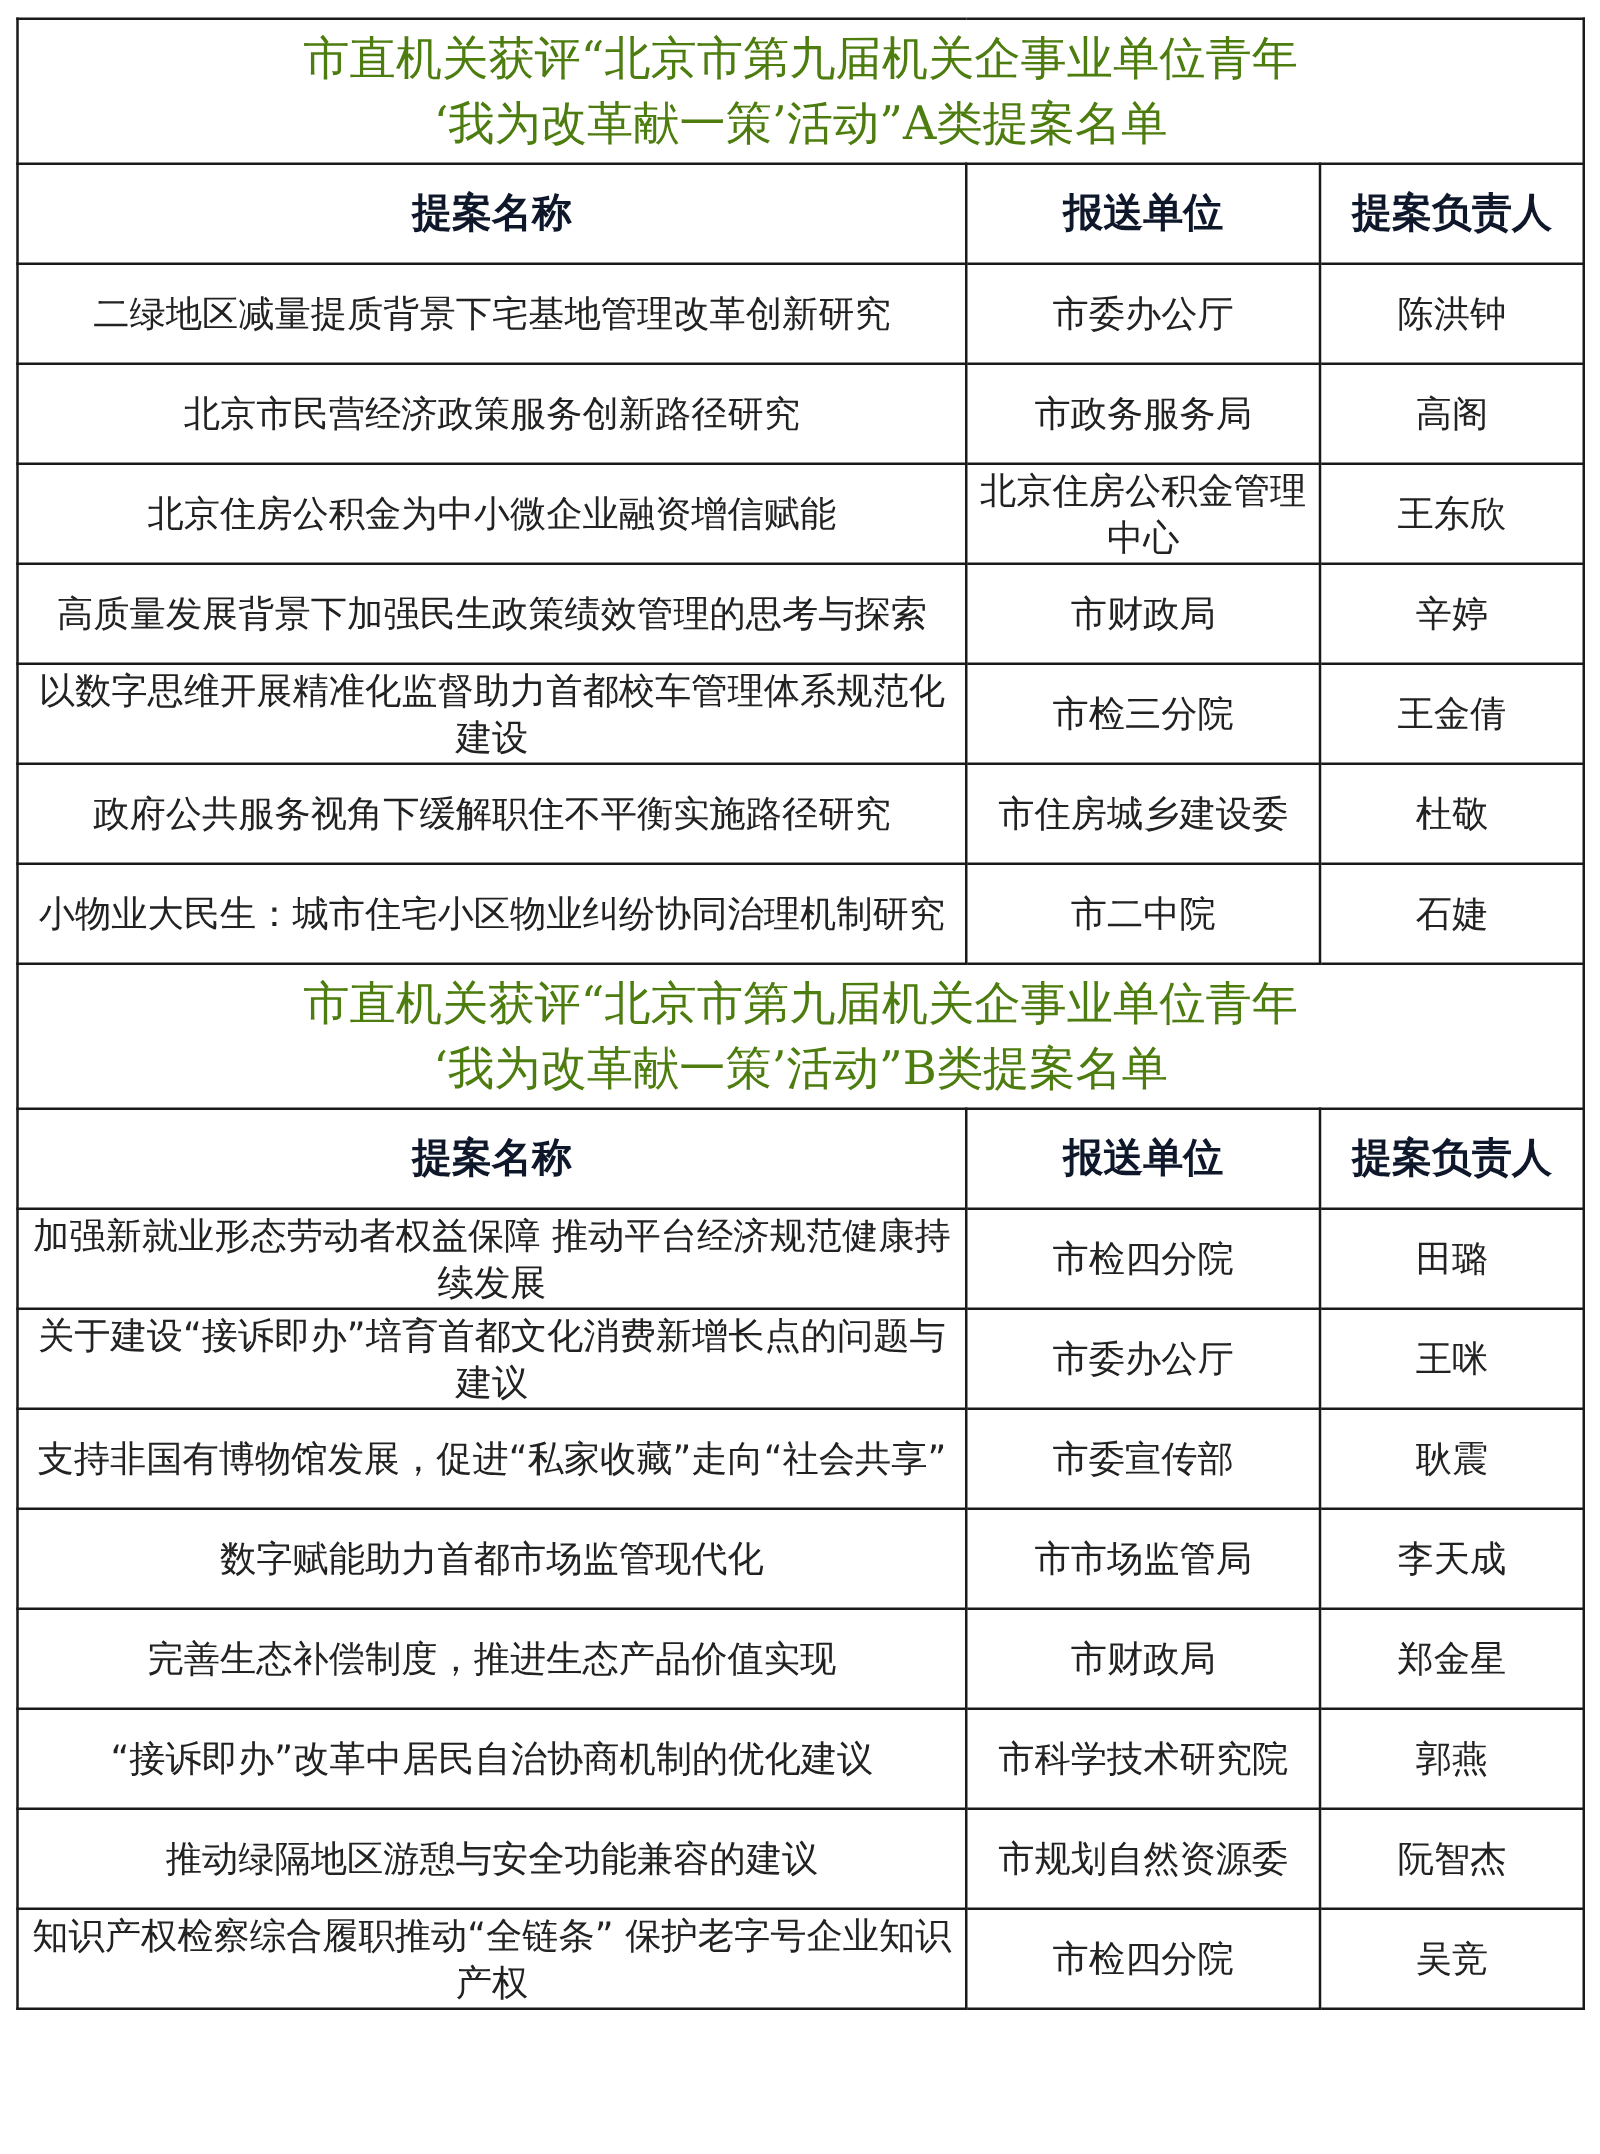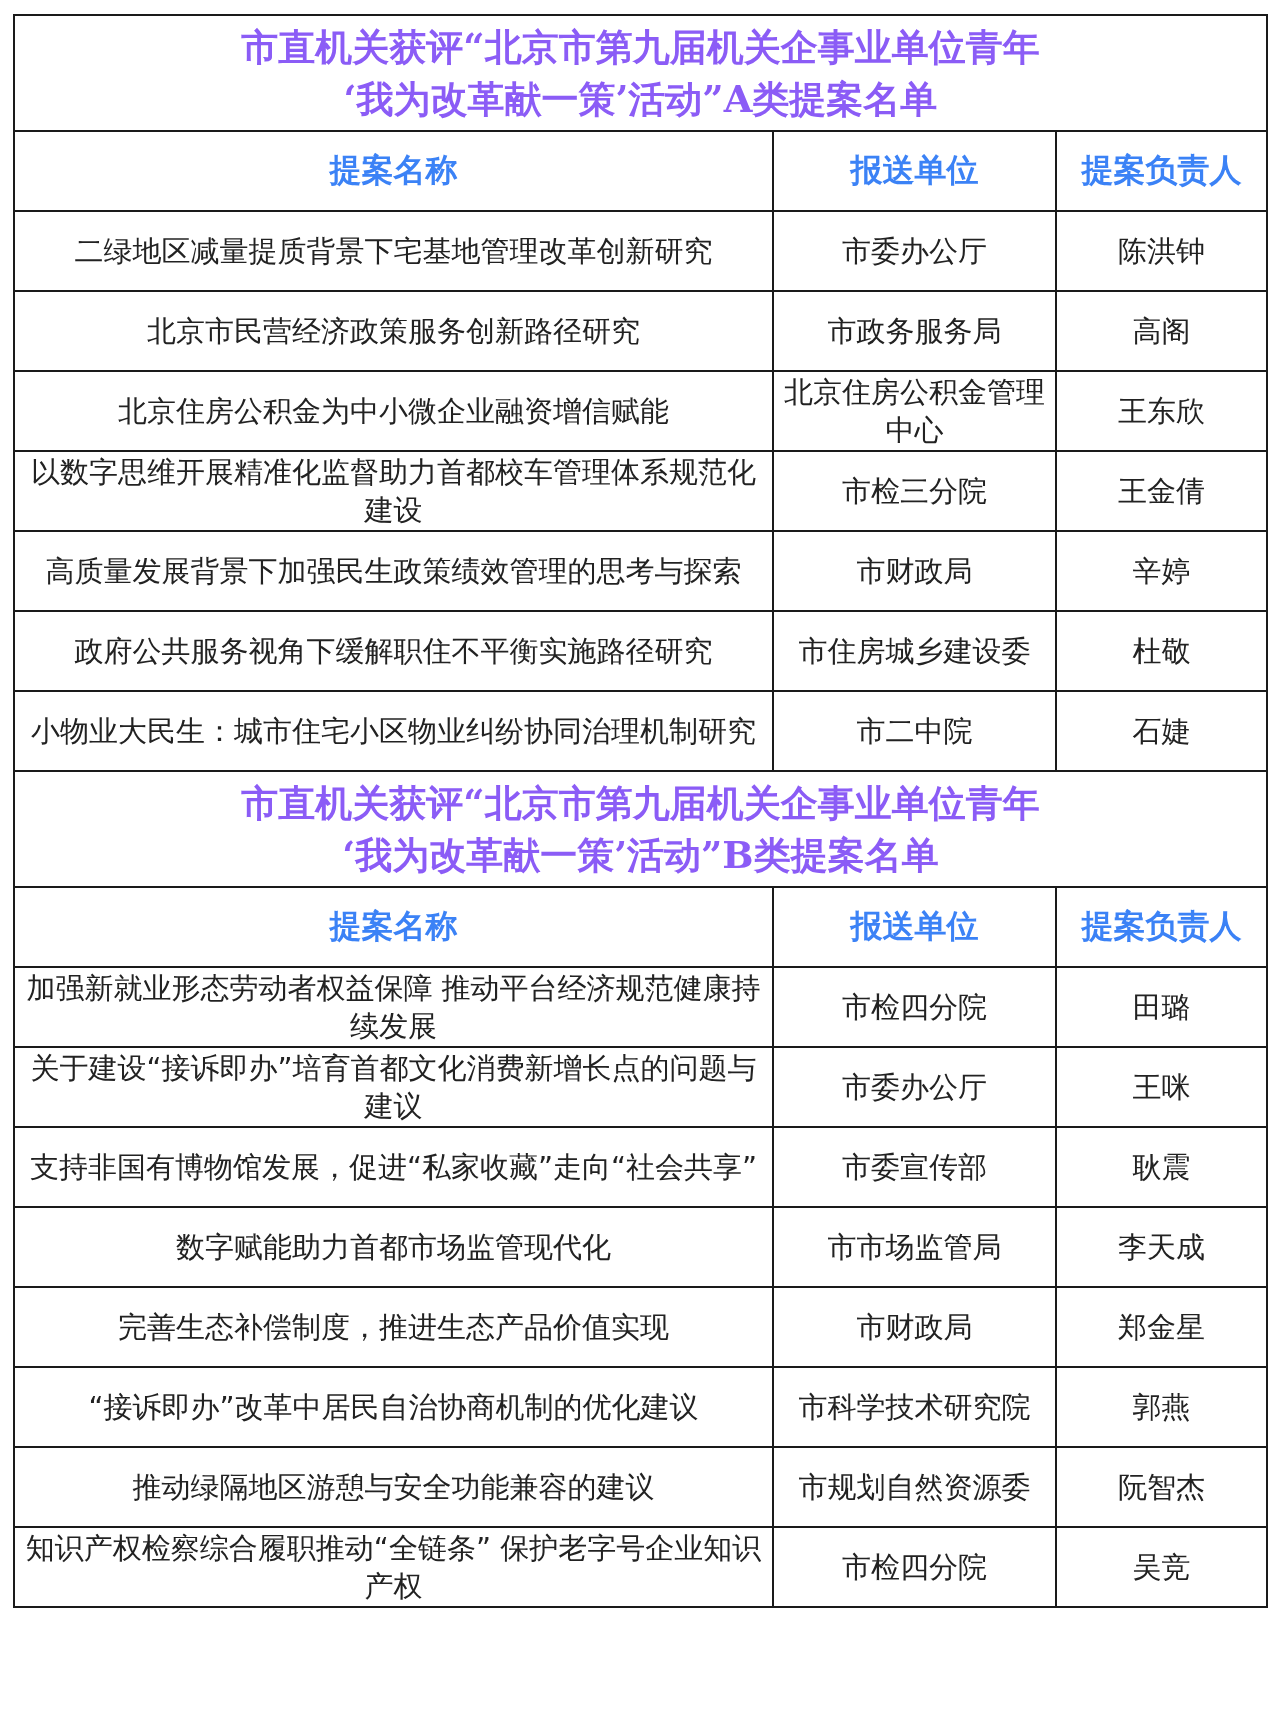--- a/index.html
+++ b/index.html
@@ -31,33 +31,33 @@
       text-align: center;
       vertical-align: middle;
       padding: 0 6px;
       overflow: hidden;
     }
     col.c-name { width: 759px; }
     col.c-unit { width: 283px; }
     col.c-owner { width: 211px; }
     .title-cell {
       height: 114px;
-      font-weight: bold;
+      font-weight: normal;
       font-size: 37px;
       line-height: 52px;
       letter-spacing: 0px;
-      color: #8b5cf6;
+      color: #4d7c0f;
       padding: 0;
     }
     .title-line { display: block; white-space: nowrap; }
     .head-cell {
       height: 78px;
       font-weight: bold;
       font-size: 32px;
-      color: #3b82f6;
+      color: #0f172a;
       font-family: "DejaVu Sans", "Liberation Sans", sans-serif;
     }
     .row-cell {
       height: 78px;
       font-size: 29px;
       line-height: 38px;
       color: #222222;
       font-family: "DejaVu Sans", "Liberation Sans", sans-serif;
     }
     .name-cell { padding: 0 14px; margin-left: 40px; }
@@ -94,28 +94,28 @@
         <td class="row-cell name-cell">北京市民营经济政策服务创新路径研究</td>
         <td class="row-cell">市政务服务局</td>
         <td class="row-cell">高阁</td>
       </tr>
       <tr>
         <td class="row-cell name-cell">北京住房公积金为中小微企业融资增信赋能</td>
         <td class="row-cell">北京住房公积金管理中心</td>
         <td class="row-cell">王东欣</td>
       </tr>
       <tr>
+        <td class="row-cell name-cell">高质量发展背景下加强民生政策绩效管理的思考与探索</td>
+        <td class="row-cell">市财政局</td>
+        <td class="row-cell">辛婷</td>
+      </tr>
+      <tr>
         <td class="row-cell name-cell">以数字思维开展精准化监督助力首都校车管理体系规范化建设</td>
         <td class="row-cell">市检三分院</td>
         <td class="row-cell">王金倩</td>
-      </tr>
-      <tr>
-        <td class="row-cell name-cell">高质量发展背景下加强民生政策绩效管理的思考与探索</td>
-        <td class="row-cell">市财政局</td>
-        <td class="row-cell">辛婷</td>
       </tr>
       <tr>
         <td class="row-cell name-cell">政府公共服务视角下缓解职住不平衡实施路径研究</td>
         <td class="row-cell">市住房城乡建设委</td>
         <td class="row-cell">杜敬</td>
       </tr>
       <tr>
         <td class="row-cell name-cell">小物业大民生：城市住宅小区物业纠纷协同治理机制研究</td>
         <td class="row-cell">市二中院</td>
         <td class="row-cell">石婕</td>

